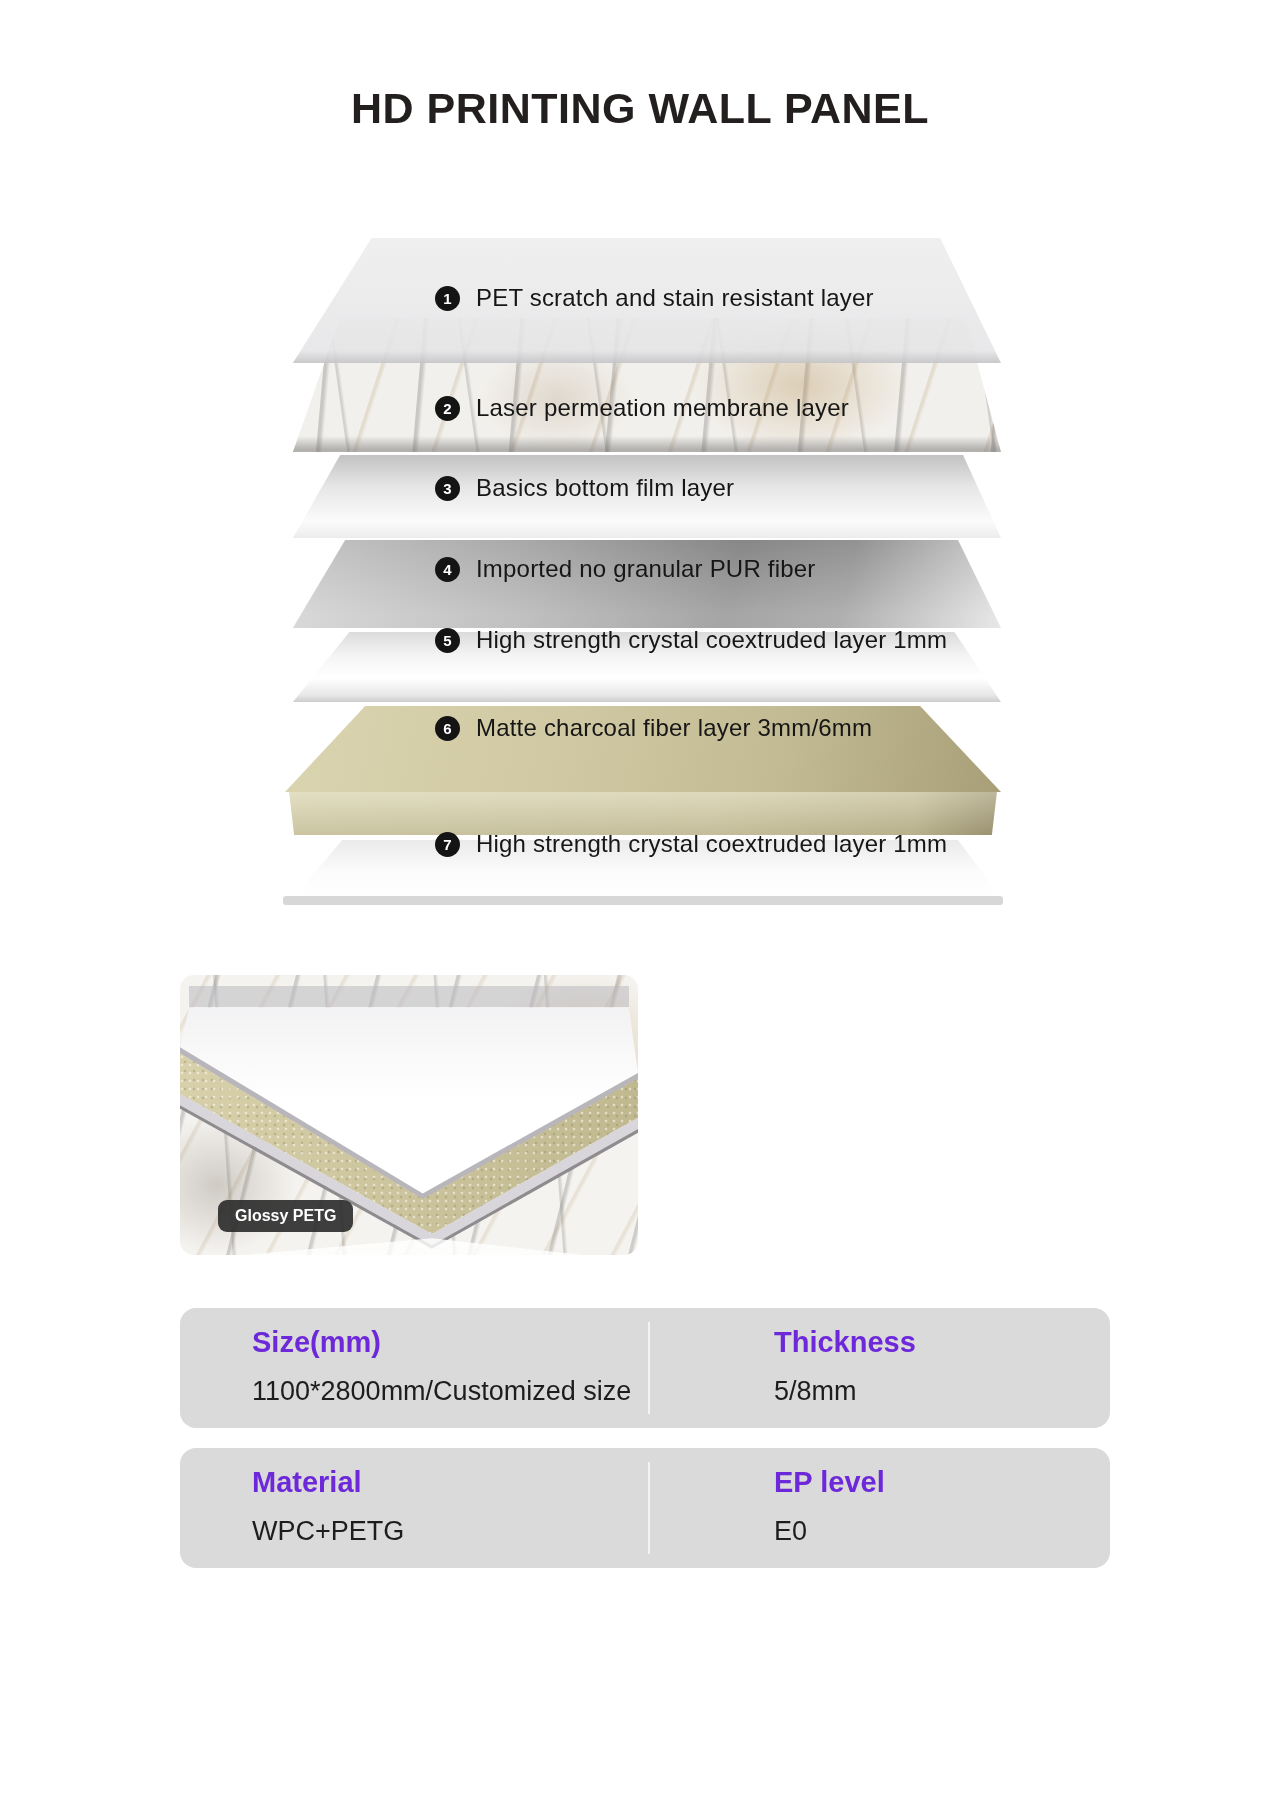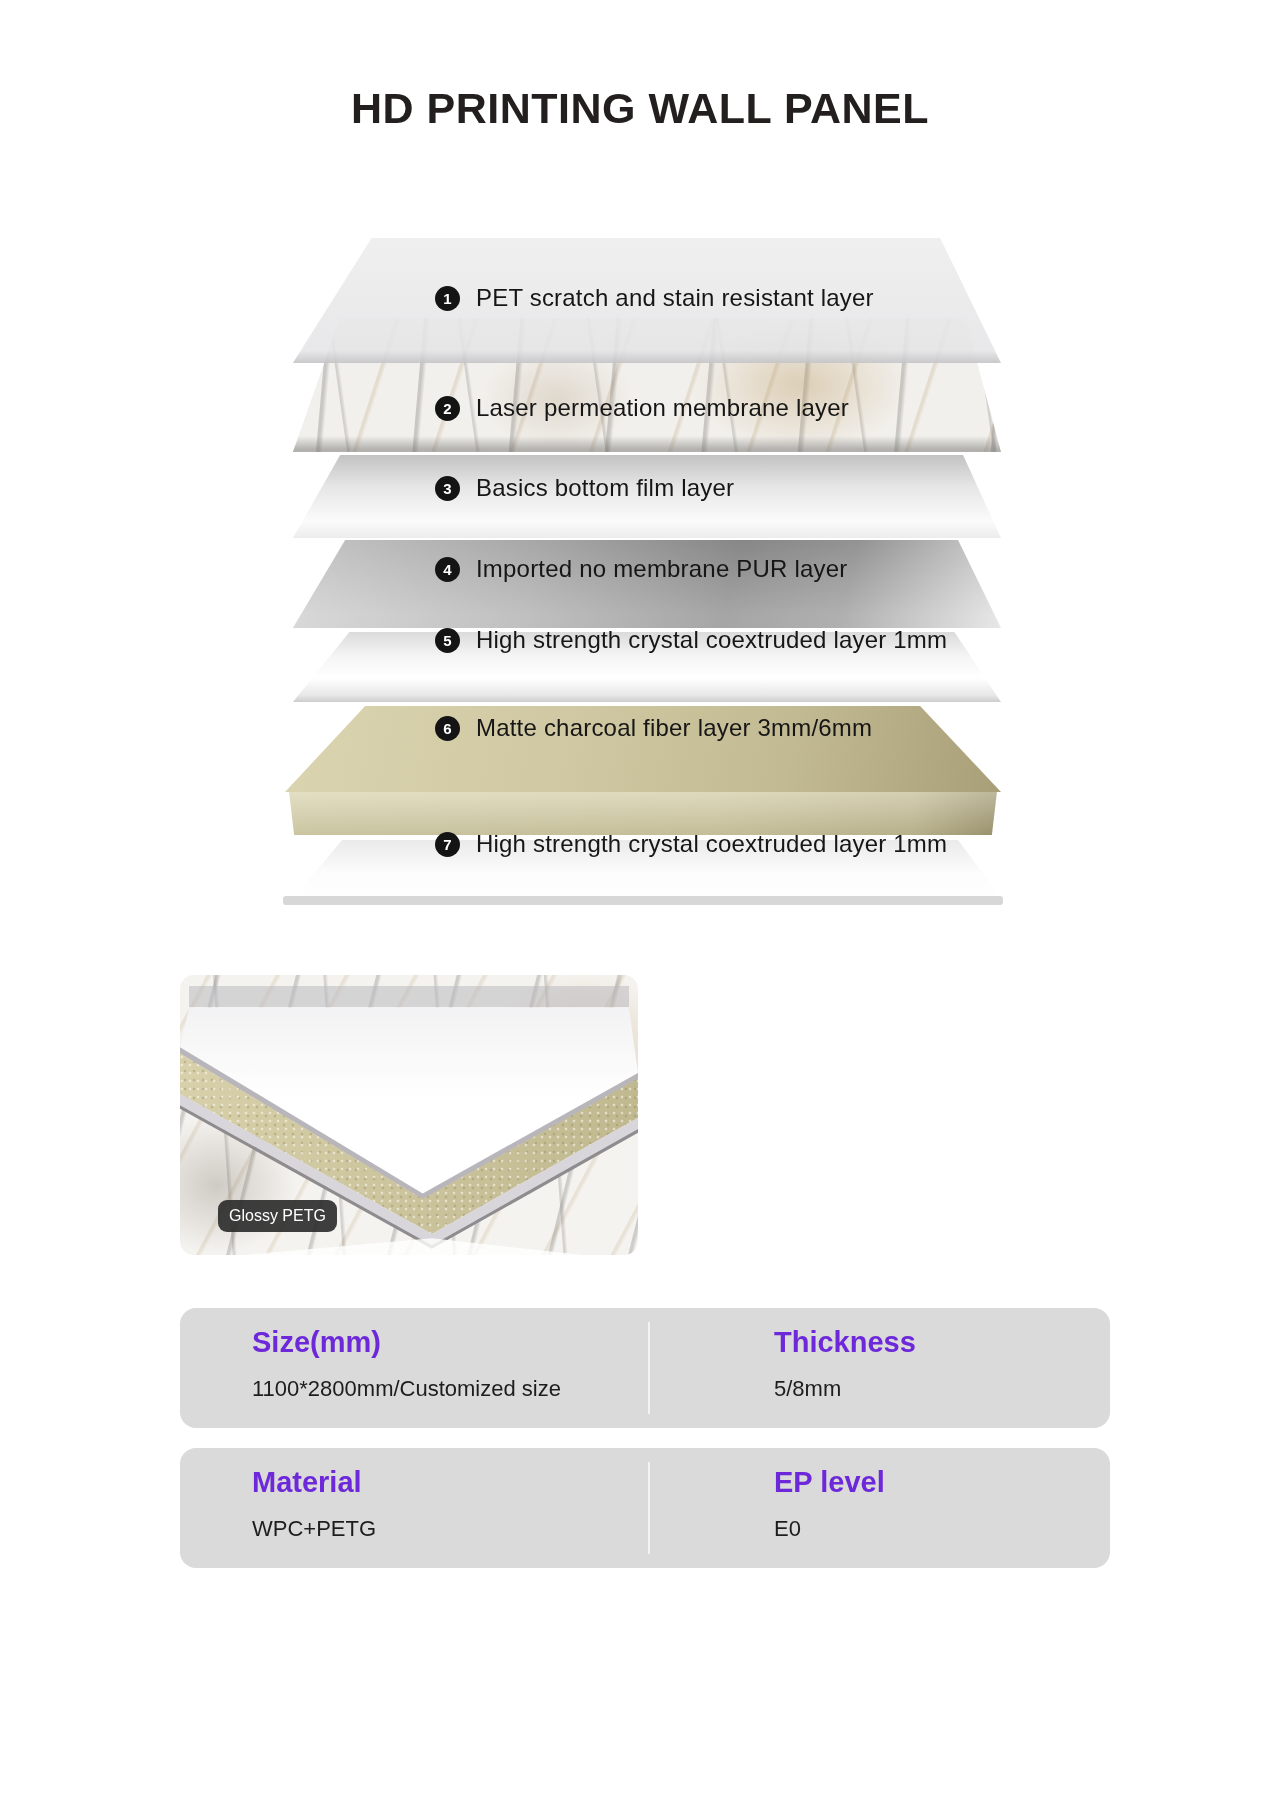--- a/index.html
+++ b/index.html
@@ -84,27 +84,27 @@
   .stripL{clip-path:polygon(0 42.5%,55% 92.5%,100% 51%,100% 55%,55% 96.5%,0 46.5%);background:#d9d6db;}
   .hairL{clip-path:polygon(0 46.5%,55% 96.5%,100% 55%,100% 56.3%,55% 97.8%,0 47.8%);background:#8e8c8e;}
   .floorL{clip-path:polygon(14% 100%,55% 94%,88% 100%);background:rgba(255,255,255,.8);}
   .surfR{clip-path:polygon(0 24%,44% -8%,95% 35%,55% 73%);
          background:linear-gradient(180deg,#fbfbfa 0%,#f0f0ed 100%);}
   .edgeTopR{clip-path:polygon(0 24%,55% 73%,95% 35%,95.6% 37.4%,55% 75.4%,0 26.4%);background:#b4b2b5;}
   .bandR{clip-path:polygon(0 26.4%,55% 75.4%,97% 36%,97% 49%,57% 90%,0 42.5%);}
   .stripR{clip-path:polygon(0 42.5%,57% 90%,97% 49%,97% 53%,57% 94.5%,0 46.5%);background:#eceae6;}
   .hairR{clip-path:polygon(0 46.5%,57% 94.5%,97% 53%,97% 54.5%,57% 96%,0 48%);background:#5c5a55;}
   .chip{position:absolute;left:38px;bottom:23px;background:rgba(42,42,42,.9);color:#ffffff;
-        font-size:16px;padding:7px 11px;border-radius:9px;z-index:5;white-space:nowrap;}
+        font-size:16px;padding:7px 17px;border-radius:9px;z-index:5;white-space:nowrap;font-weight:bold;}
 
   
   .card{position:absolute;left:180px;width:930px;height:120px;background:#dadada;border-radius:16px;}
   .c1{top:1308px}.c2{top:1448px}.c3{top:1588px}
   .key{position:absolute;top:18px;font-size:29px;font-weight:bold;color:#6d28d9;white-space:nowrap;}
-  .val{position:absolute;top:68px;font-size:22px;color:#1d1d1d;white-space:nowrap;}
+  .val{position:absolute;top:68px;font-size:27px;color:#1d1d1d;white-space:nowrap;}
   .posL{left:72px}.posR{left:594px}
   .vdiv{position:absolute;left:468px;top:14px;width:2px;height:92px;background:#f3f3f3;}
 </style>
 </head>
 <body>
 
 <div class="page">
 
   <h1 class="title">HD PRINTING WALL PANEL</h1>
 
@@ -125,21 +125,21 @@
   <div class="lrow" style="top:394px">
     <span class="badge">2</span>
     <span class="ltext">Laser permeation membrane layer</span>
   </div>
   <div class="lrow" style="top:474px">
     <span class="badge">3</span>
     <span class="ltext">Basics bottom film layer</span>
   </div>
   <div class="lrow" style="top:555px">
     <span class="badge">4</span>
-    <span class="ltext">Imported no membrane PUR layer</span>
+    <span class="ltext">Imported no granular PUR fiber</span>
   </div>
   <div class="lrow" style="top:626px">
     <span class="badge">5</span>
     <span class="ltext">High strength crystal coextruded layer 1mm</span>
   </div>
   <div class="lrow" style="top:714px">
     <span class="badge">6</span>
     <span class="ltext">Matte charcoal fiber layer 3mm/6mm</span>
   </div>
   <div class="lrow" style="top:830px">

